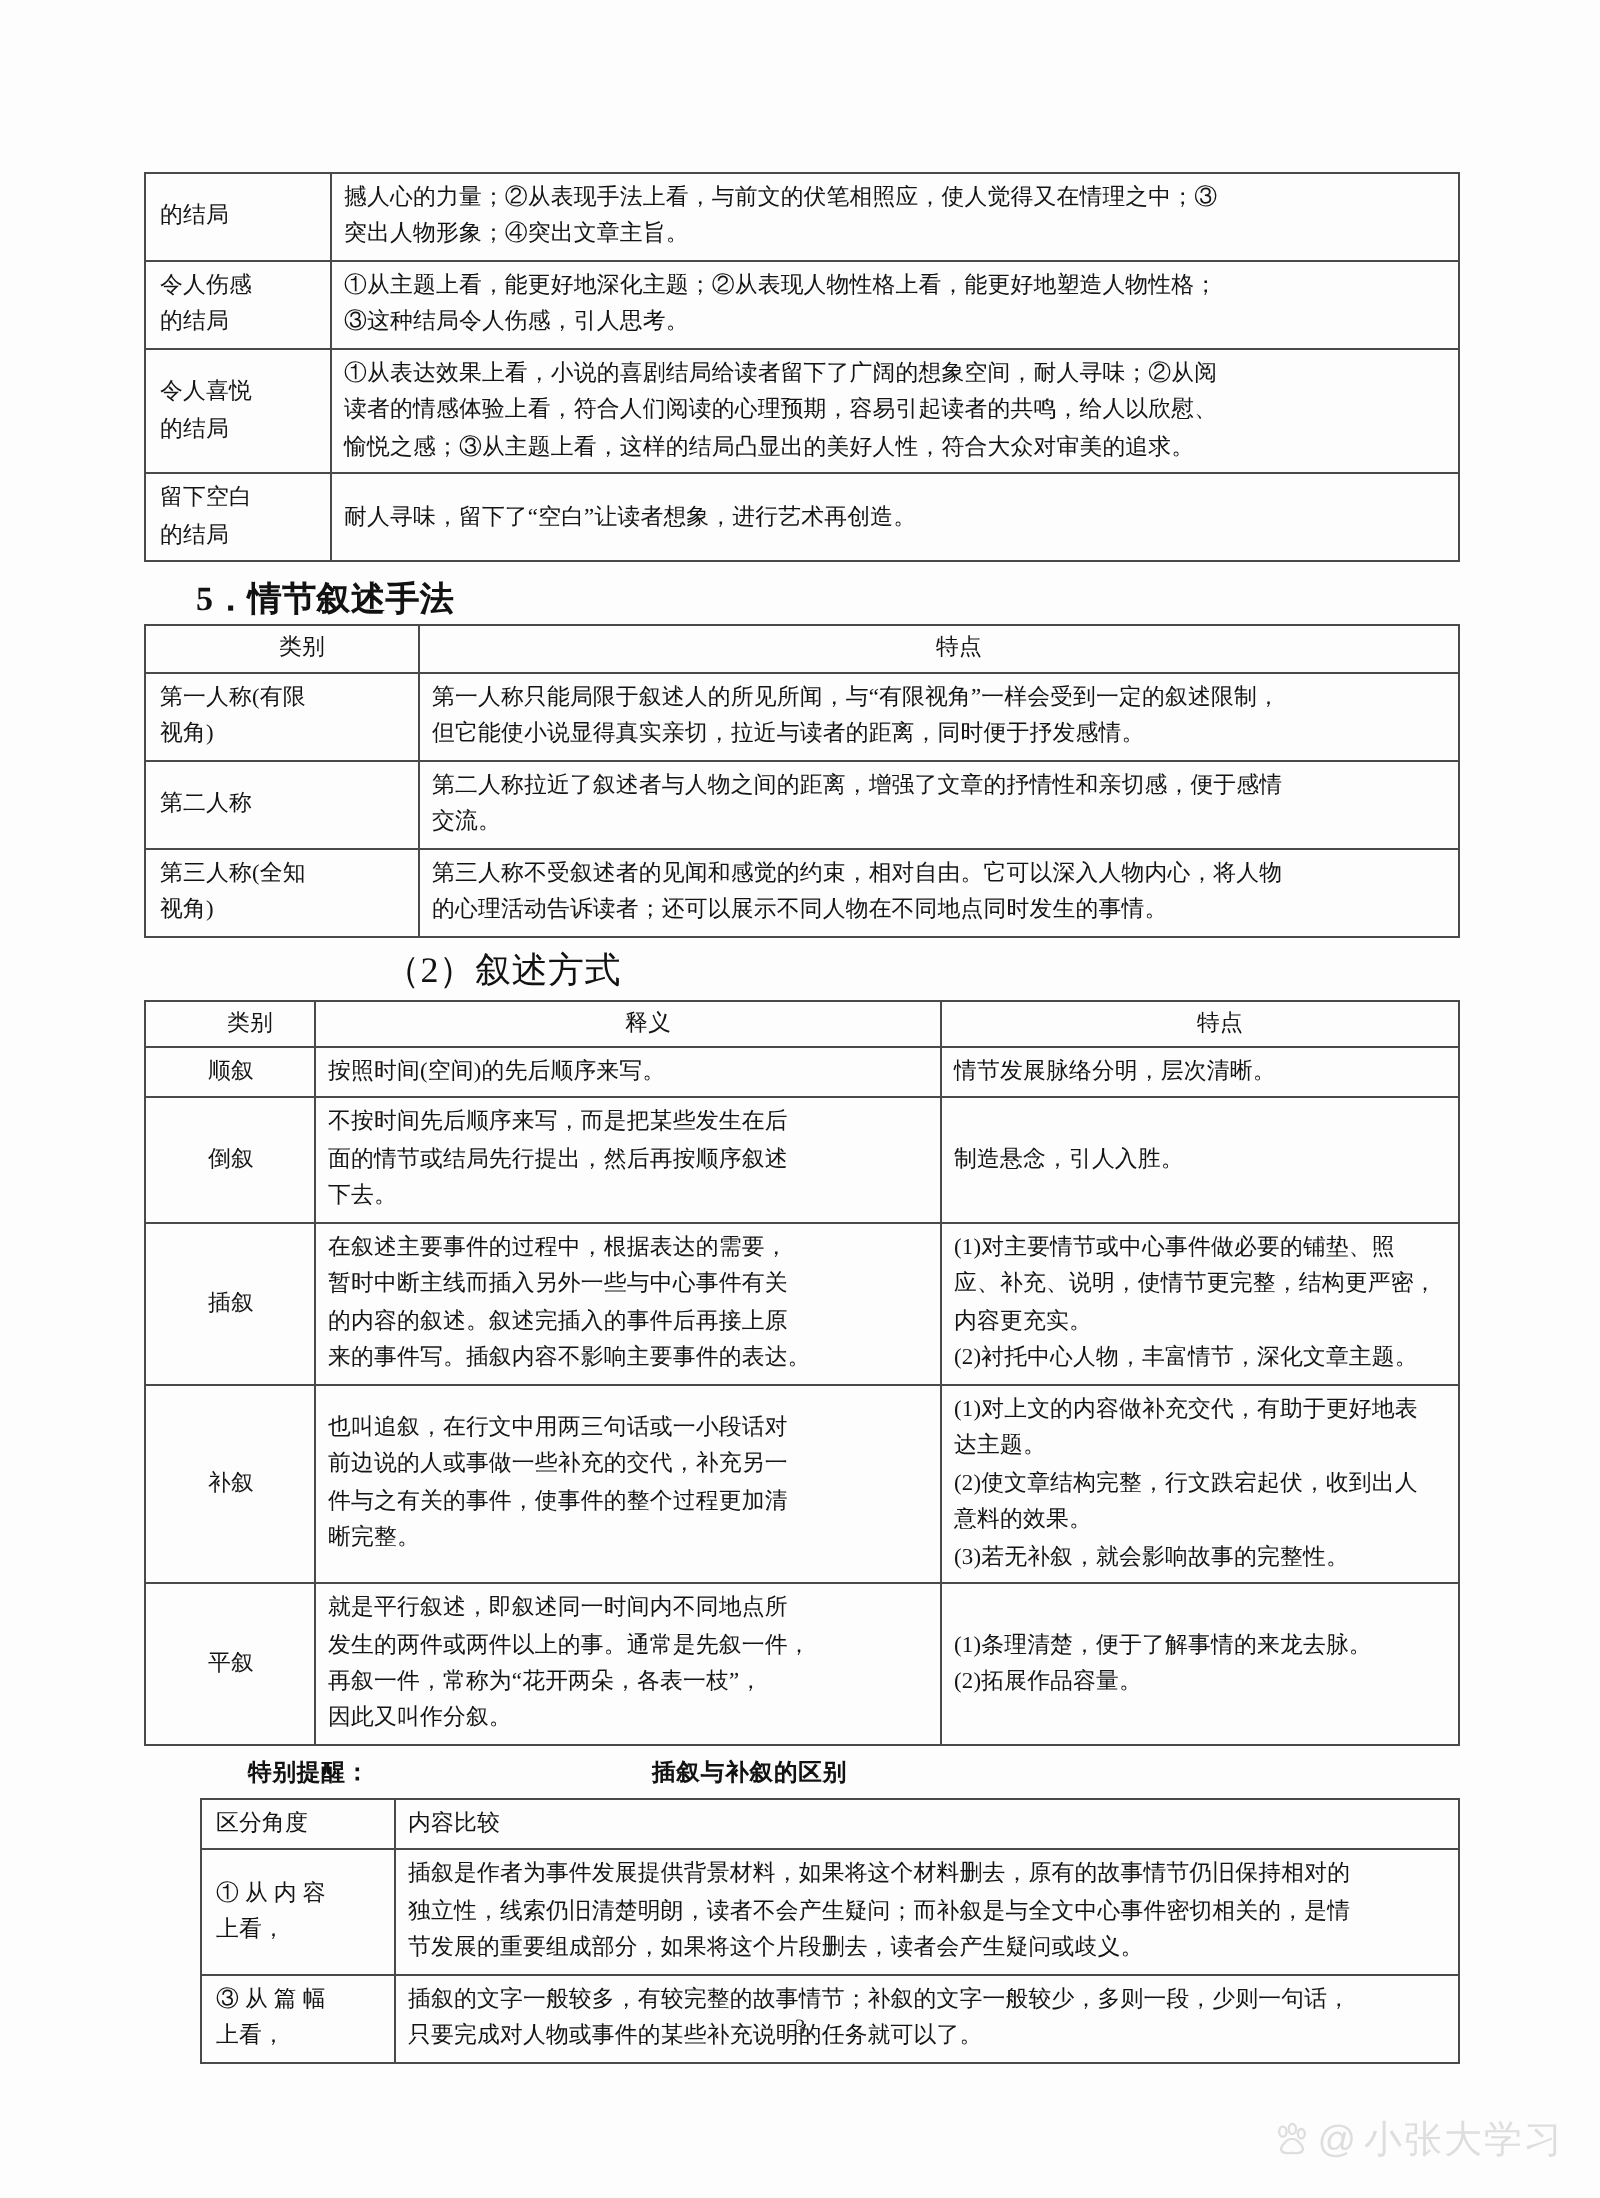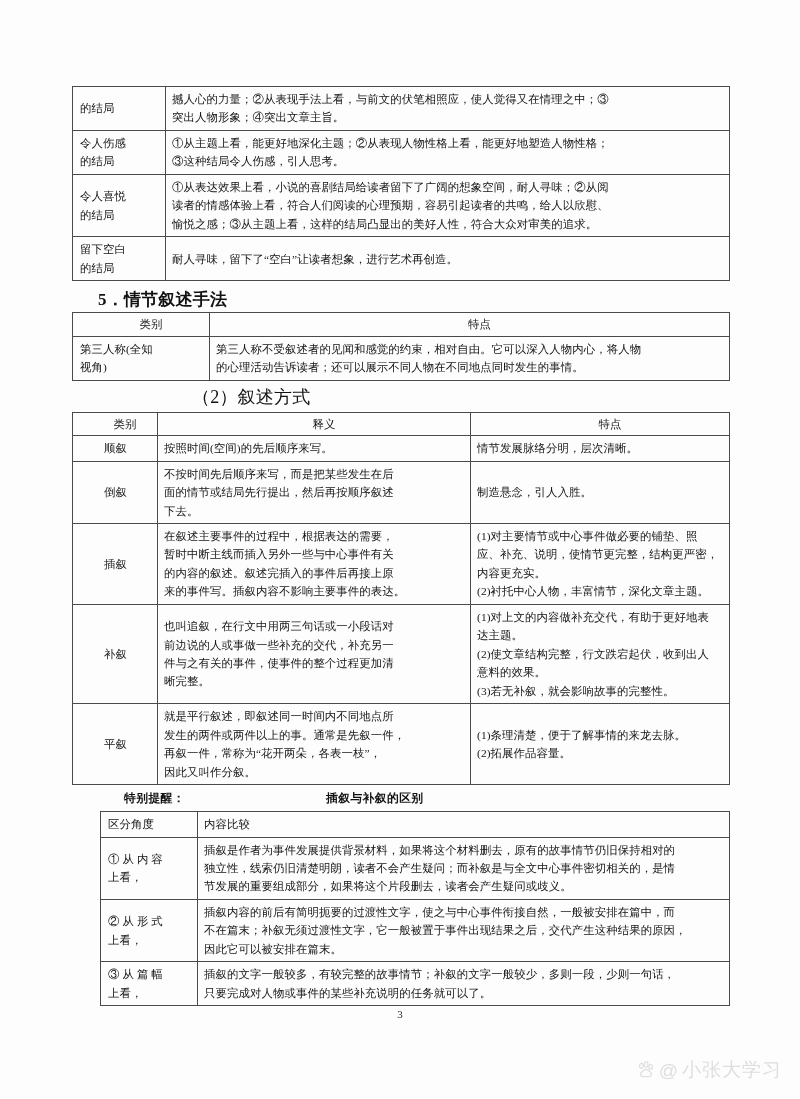--- a/index.html
+++ b/index.html
@@ -184,20 +184,39 @@
     </tbody>
       </table>
 
     <div class="sec-title">5．情节叙述手法</div>
 
     <table class="doc-table">
       <tbody>
           <tr>
         <td class="c-head w-t2-a">类别</td>
         <td class="c-head">特点</td>
+      </tr>
+      <tr>
+        <td class="c-label">
+          <span class="line">第一人称(有限</span>
+          <span class="line">视角)</span>
+        </td>
+        <td class="c-body">
+          <span class="line">第一人称只能局限于叙述人的所见所闻，与“有限视角”一样会受到一定的叙述限制，</span>
+          <span class="line">但它能使小说显得真实亲切，拉近与读者的距离，同时便于抒发感情。</span>
+        </td>
+      </tr>
+      <tr>
+        <td class="c-label">
+          <span class="line">第二人称</span>
+        </td>
+        <td class="c-body">
+          <span class="line">第二人称拉近了叙述者与人物之间的距离，增强了文章的抒情性和亲切感，便于感情</span>
+          <span class="line">交流。</span>
+        </td>
       </tr>
       <tr>
         <td class="c-label">
           <span class="line">第三人称(全知</span>
           <span class="line">视角)</span>
         </td>
         <td class="c-body">
           <span class="line">第三人称不受叙述者的见闻和感觉的约束，相对自由。它可以深入人物内心，将人物</span>
           <span class="line">的心理活动告诉读者；还可以展示不同人物在不同地点同时发生的事情。</span>
         </td>
@@ -299,31 +318,20 @@
             <span class="line">上看，</span>
           </td>
           <td class="c-body">
             <span class="line">插叙是作者为事件发展提供背景材料，如果将这个材料删去，原有的故事情节仍旧保持相对的</span>
             <span class="line">独立性，线索仍旧清楚明朗，读者不会产生疑问；而补叙是与全文中心事件密切相关的，是情</span>
             <span class="line">节发展的重要组成部分，如果将这个片段删去，读者会产生疑问或歧义。</span>
           </td>
         </tr>
         <tr>
           <td class="c-label">
-            <span class="line">② 从 形 式</span>
-            <span class="line">上看，</span>
-          </td>
-          <td class="c-body">
-            <span class="line">插叙内容的前后有简明扼要的过渡性文字，使之与中心事件衔接自然，一般被安排在篇中，而</span>
-            <span class="line">不在篇末；补叙无须过渡性文字，它一般被置于事件出现结果之后，交代产生这种结果的原因，</span>
-            <span class="line">因此它可以被安排在篇末。</span>
-          </td>
-        </tr>
-        <tr>
-          <td class="c-label">
             <span class="line">③ 从 篇 幅</span>
             <span class="line">上看，</span>
           </td>
           <td class="c-body">
             <span class="line">插叙的文字一般较多，有较完整的故事情节；补叙的文字一般较少，多则一段，少则一句话，</span>
             <span class="line">只要完成对人物或事件的某些补充说明的任务就可以了。</span>
           </td>
         </tr>
       </tbody>
         </table>

